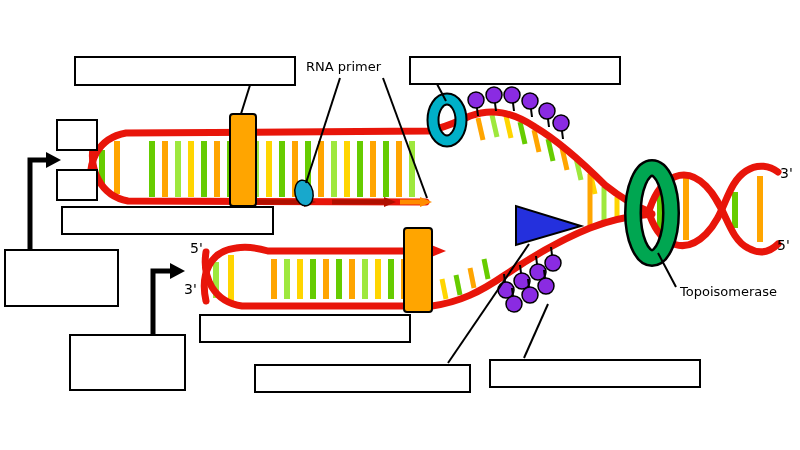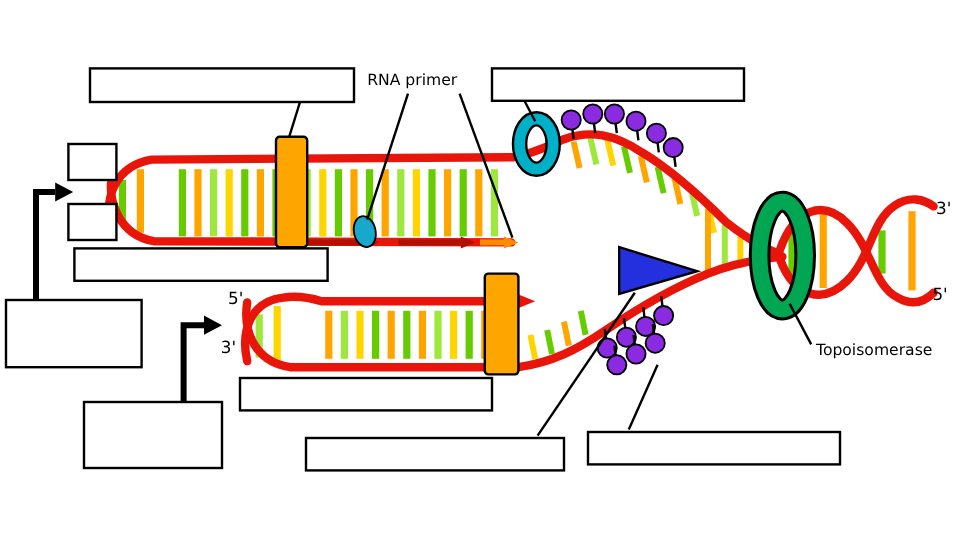--- a/index.html
+++ b/index.html
@@ -1,17 +1,17 @@
 <!DOCTYPE html>
 <html><head>
 <meta charset="utf-8">
 <style>
   html,body{margin:0;padding:0;background:#fff;}
   .stage{position:relative;width:800px;height:450px;background:#fff;overflow:hidden;
-         font-family:"DejaVu Sans","Liberation Sans",sans-serif;}
+         font-family:"DejaVu Sans","Liberation Sans",sans-serif;border-radius:18px;}
   svg{display:block;}
   text{font-family:"DejaVu Sans","Liberation Sans",sans-serif;fill:#000;}
   .lbl{font-size:13px;}
   .prime{font-size:14px;}
 </style>
 </head>
 <body>
 
 <div class="stage">
 <svg width="800" height="450" viewBox="0 0 800 450">

